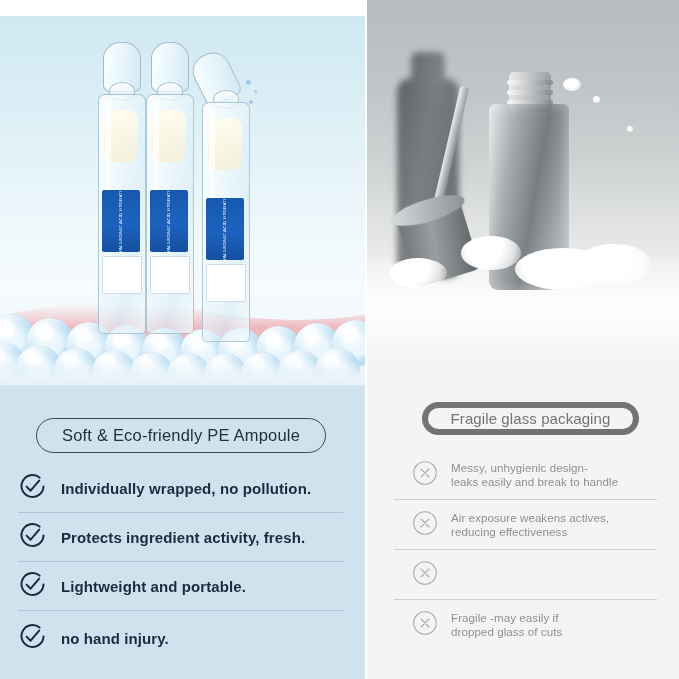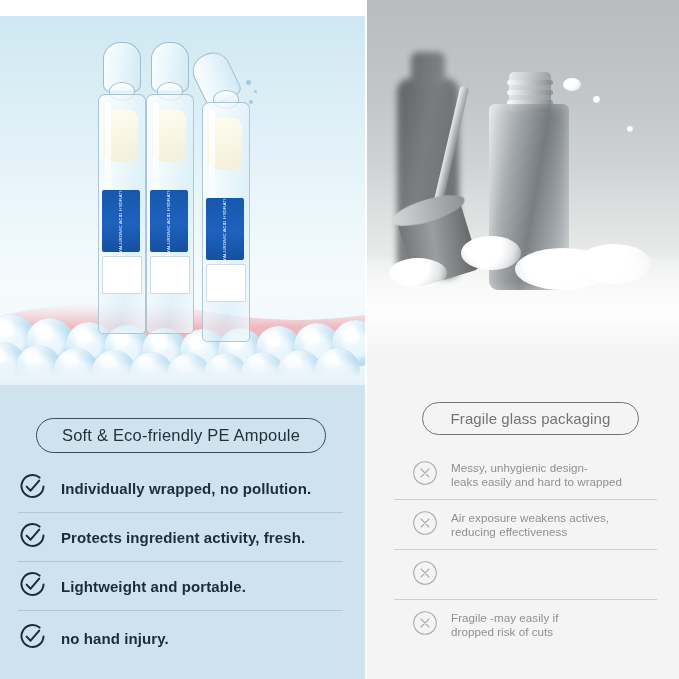--- a/index.html
+++ b/index.html
@@ -158,21 +158,21 @@
   .pill{
     position:absolute;display:flex;align-items:center;justify-content:center;
     border-radius:20px;box-sizing:border-box;white-space:nowrap;
   }
   .pill-left{
     left:36px;top:402px;width:290px;height:35px;
     border:1.1px solid #3d4a57;color:#24313d;font-size:16.5px;letter-spacing:.2px;
   }
   .pill-right{
     left:57px;top:402px;width:217px;height:33px;
-    border:1px solid #737373;color:#6f7477;font-size:15px;letter-spacing:.1px;
+    border:6px solid #737373;color:#6f7477;font-size:15px;letter-spacing:.1px;
   }
 
   
   .list{position:absolute;left:0;width:100%;}
   .list-left{top:448px;}
   .list-right{top:450px;}
 
   .row{position:relative;display:flex;align-items:center;box-sizing:border-box;}
   .row-left{height:49px;padding:0 24px 0 18px;}
   .row-right{height:50px;padding:0 24px 0 47px;}
@@ -381,21 +381,21 @@
 
       <div class="row row-right">
         <span class="ic">
           <svg width="26" height="26" viewBox="0 0 26 26">
             <circle cx="13" cy="13" r="11.3" fill="none" stroke="#a9adaf" stroke-width="1.1"></circle>
             <path d="M9 9 L17 17 M17 9 L9 17" fill="none" stroke="#a9adaf" stroke-width="1.1" stroke-linecap="round"></path>
           </svg>
         </span>
         <span class="txt-right">
           <span class="l1">Messy, unhygienic design-</span>
-          <span class="l2">leaks easily and hard to wrapped</span>
+          <span class="l2">leaks easily and break to handle</span>
         </span>
         <span class="sep"></span>
       </div>
 
       <div class="row row-right">
         <span class="ic">
           <svg width="26" height="26" viewBox="0 0 26 26">
             <circle cx="13" cy="13" r="11.3" fill="none" stroke="#a9adaf" stroke-width="1.1"></circle>
             <path d="M9 9 L17 17 M17 9 L9 17" fill="none" stroke="#a9adaf" stroke-width="1.1" stroke-linecap="round"></path>
           </svg>
@@ -419,21 +419,21 @@
 
       <div class="row row-right last">
         <span class="ic">
           <svg width="26" height="26" viewBox="0 0 26 26">
             <circle cx="13" cy="13" r="11.3" fill="none" stroke="#a9adaf" stroke-width="1.1"></circle>
             <path d="M9 9 L17 17 M17 9 L9 17" fill="none" stroke="#a9adaf" stroke-width="1.1" stroke-linecap="round"></path>
           </svg>
         </span>
         <span class="txt-right">
           <span class="l1">Fragile -may easily if</span>
-          <span class="l2">dropped risk of cuts</span>
+          <span class="l2">dropped glass of cuts</span>
         </span>
 
       </div>
 
     </div>
   </div>
 
   <div class="divider"></div>
 </div>
 

